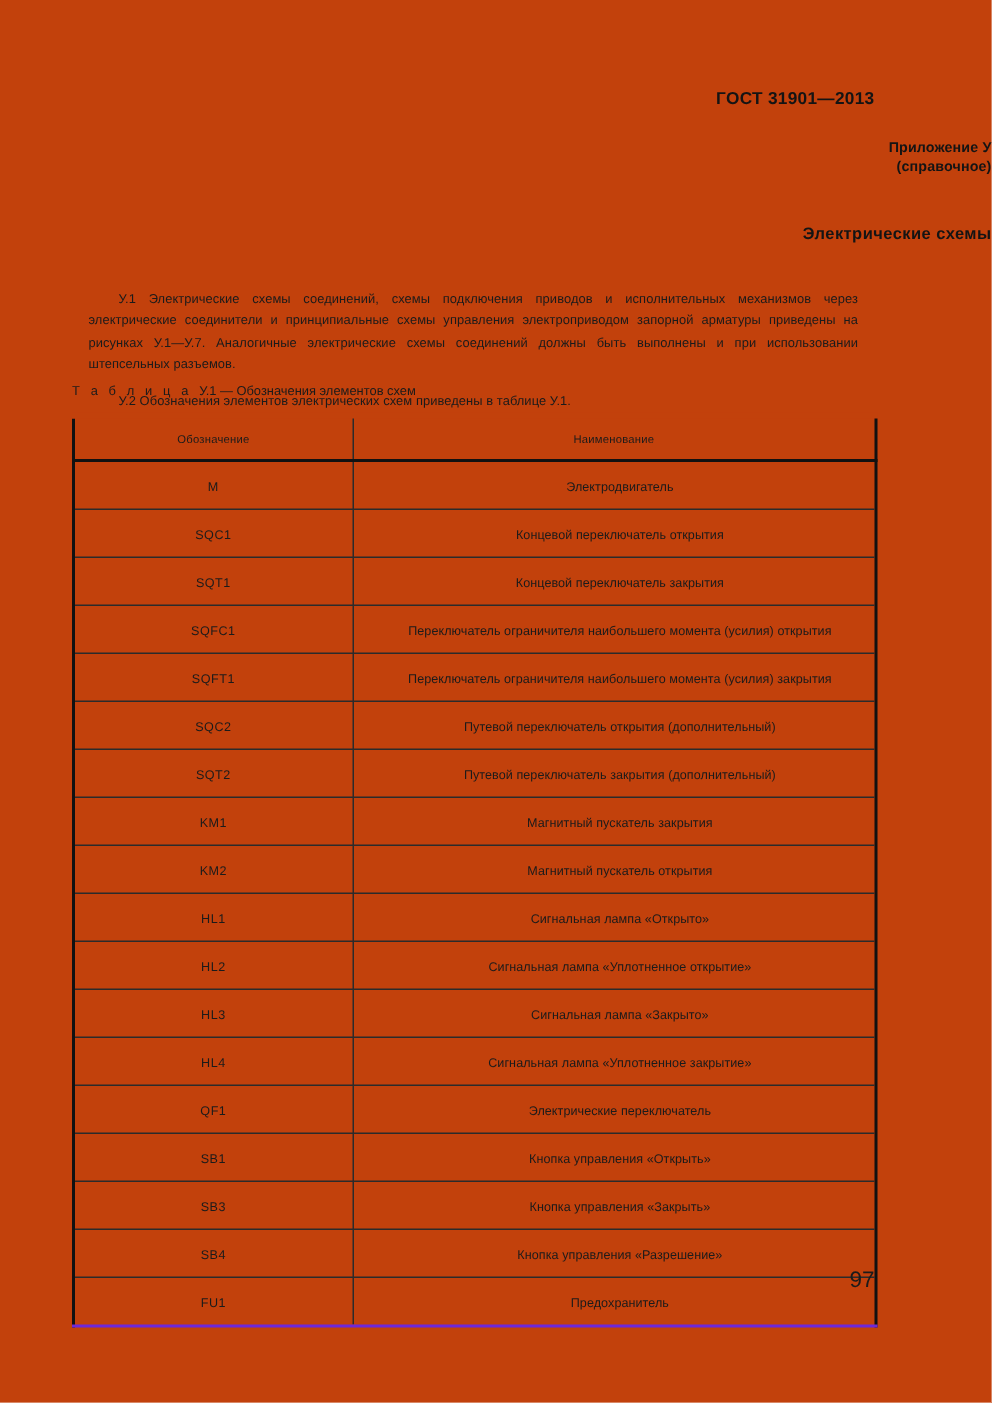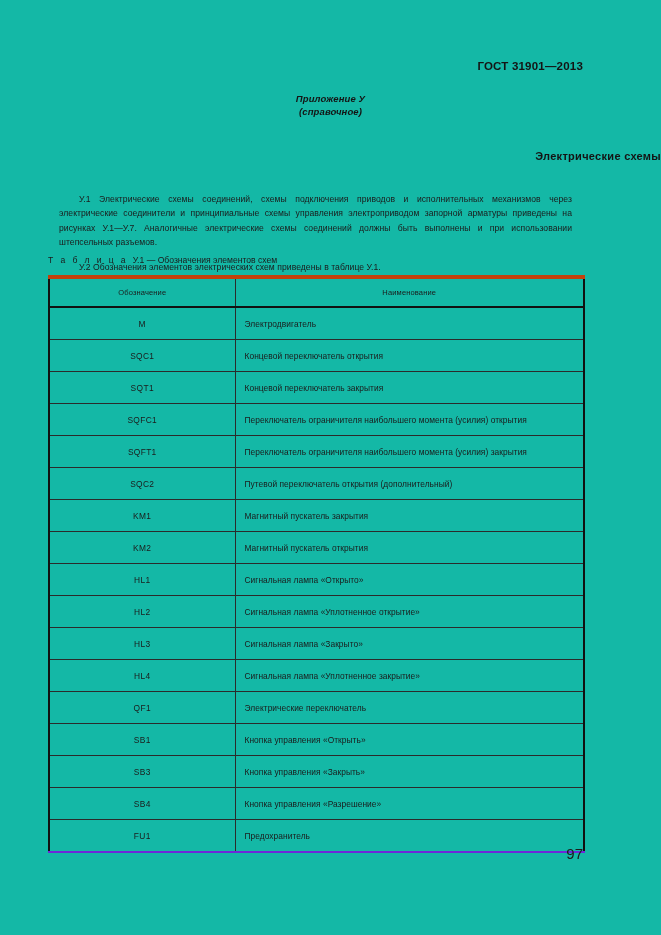--- a/index.html
+++ b/index.html
@@ -12,43 +12,42 @@
     height: 935px;
     position: relative;
     font-family: "Liberation Sans", sans-serif;
     color: #1a1a1a;
     overflow: hidden;
   }
 
   .page {
     position: absolute;
     inset: 0;
-    background: #14b8a6;
+    background: #c2410c;
   }
 
   
   .running-head {
     position: absolute;
     top: 60px;
     right: 78px;
     font-size: 11.5px;
     font-weight: bold;
     letter-spacing: 0.2px;
     color: #141414;
     white-space: nowrap;
   }
 
   
   .annex-block {
     position: absolute;
     top: 92px;
     left: 0;
     right: 0;
-    text-align: center;
-    font-style: italic;
+    text-align: right;
   }
   .annex-line {
     font-size: 9.5px;
     font-weight: bold;
     line-height: 13px;
     color: #141414;
     letter-spacing: 0.1px;
   }
 
   .section-title {
@@ -130,21 +129,21 @@
   }
   table.spec tbody td {
     height: 29px;
     vertical-align: middle;
   }
   table.spec td.code {
     text-align: center;
     letter-spacing: 0.35px;
   }
   table.spec td.name {
-    text-align: left;
+    text-align: center;
     padding-left: 9px;
     letter-spacing: 0.05px;
     margin-left: 31px;
   }
   table.spec tbody tr:last-child td {
     border-bottom: 2px solid #6d28d9;
   }
   table.spec thead th:first-child,
   table.spec tbody td:first-child {
     border-left: 2px solid #111111;
@@ -221,20 +220,24 @@
         </tr>
         <tr>
           <td class="code">SQFT1</td>
           <td class="name">Переключатель ограничителя наибольшего момента (усилия) закрытия</td>
         </tr>
         <tr>
           <td class="code">SQC2</td>
           <td class="name">Путевой переключатель открытия (дополнительный)</td>
         </tr>
         <tr>
+          <td class="code">SQT2</td>
+          <td class="name">Путевой переключатель закрытия (дополнительный)</td>
+        </tr>
+        <tr>
           <td class="code">KM1</td>
           <td class="name">Магнитный пускатель закрытия</td>
         </tr>
         <tr>
           <td class="code">KM2</td>
           <td class="name">Магнитный пускатель открытия</td>
         </tr>
         <tr>
           <td class="code">HL1</td>
           <td class="name">Сигнальная лампа «Открыто»</td>

